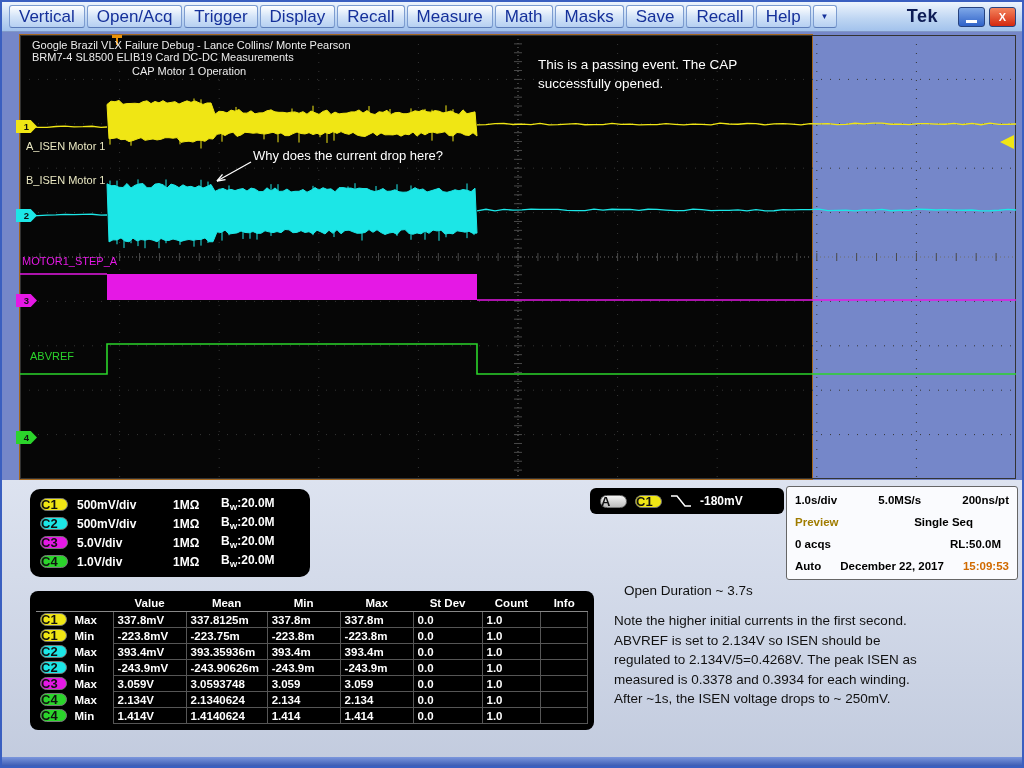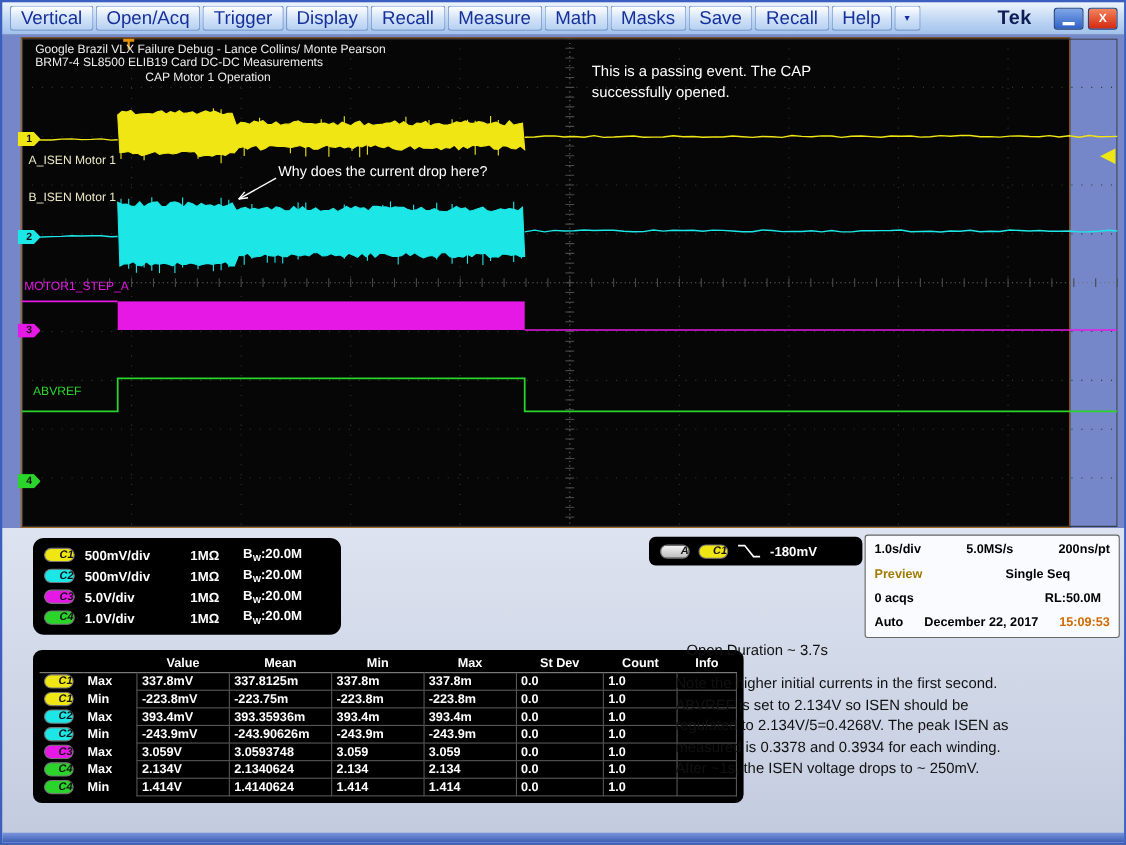--- a/index.html
+++ b/index.html
@@ -17,21 +17,21 @@
     color:#15309a;font-size:17px;font-family:inherit;cursor:default;white-space:nowrap;}
   .menu-btn.dropdown{padding:0 7px;font-size:8px;}
   .logo{margin-left:auto;font-size:18px;font-weight:bold;color:#0d1c55;letter-spacing:.5px;padding-right:16px;}
   .win-btn{width:27px;height:20px;border-radius:3px;border:1px solid #27437f;margin-left:4px;
     font-size:11px;font-weight:bold;color:#fff;font-family:inherit;}
   .win-btn.min{background:linear-gradient(#7fa8e8,#2f62c8);}
   .minbar{display:block;width:11px;height:3px;background:#fff;margin:10px auto 0;}
   .win-btn.close{background:linear-gradient(#f4845c,#d42810);}
 
   
-  .plot{position:absolute;left:17px;top:32px;width:954px;height:446px;background:#060606;border:1px solid #a4671f;}
+  .plot{position:absolute;left:17px;top:32px;width:794px;height:446px;background:#060606;border:1px solid #a4671f;}
   .plot svg{position:absolute;left:0;top:0;}
   .ann{position:absolute;color:#ececec;}
   .t1{left:12px;top:4px;font-size:11px;}
   .t2{left:12px;top:16px;font-size:11px;}
   .t3{left:112px;top:30px;font-size:11px;}
   .passing{left:518px;top:20px;font-size:13.5px;color:#fff;white-space:pre-line;line-height:19px;}
   .question{left:233px;top:113px;font-size:13px;color:#fff;}
   .chlabel{position:absolute;font-size:11px;}
   .l1{left:6px;top:105px;color:#eae8c2;}
   .l2{left:6px;top:139px;color:#eae8c2;}
@@ -41,21 +41,21 @@
     clip-path:polygon(0 0,70% 0,100% 50%,70% 100%,0 100%);
     font-size:9.5px;font-weight:bold;color:#111;text-align:center;line-height:13px;}
   .m1{top:85px;background:var(--ch1);}
   .m2{top:174px;background:var(--ch2);}
   .m3{top:259px;background:var(--ch3);}
   .m4{top:396px;background:var(--ch4);}
 
   
   .lower{position:absolute;left:0;top:478px;right:0;bottom:0;background:linear-gradient(#dde3f0,#c2cbde);}
   .badge{display:inline-block;min-width:27px;height:13px;line-height:12px;border-radius:7px;
-    font-size:10px;font-weight:bold;color:#101010;text-align:right;border:1px solid #777;font-style:italic;}
+    font-size:13px;font-weight:bold;color:#101010;text-align:left;border:1px solid #777;}
   .badge.c1{background:var(--ch1);} .badge.c2{background:var(--ch2);}
   .badge.c3{background:var(--ch3);} .badge.c4{background:var(--ch4);}
   .badge.gray{background:linear-gradient(#f4f4f4,#bdbdbd);}
 
   .cs-box{position:absolute;left:28px;top:9px;width:280px;height:88px;background:#000;border-radius:10px;padding:6px 10px;}
   .cs-row{display:flex;align-items:center;height:19px;color:#fff;font-size:12px;font-weight:bold;}
   .cs-row .badge{width:28px;}
   .cs-scale{margin-left:9px;width:96px;}
   .cs-imp{width:48px;}
   .cs-bw sub{font-size:8px;}
@@ -66,21 +66,21 @@
 
   .horiz-box{position:absolute;left:784px;top:6px;width:232px;height:94px;background:#fafbfe;
     border:1px solid #666;border-radius:3px;padding:3px 8px;display:flex;flex-direction:column;justify-content:space-between;}
   .hrow{display:flex;align-items:center;font-size:11.5px;font-weight:bold;color:#000;height:20px;}
   .hrow.r1,.hrow.r4{justify-content:space-between;}
   .seq{margin-left:auto;margin-right:36px;}
   .rl{margin-left:auto;margin-right:8px;}
   .preview{color:var(--preview-amber);}
   .time{color:var(--time-orange);}
 
-  .meas-box{position:absolute;left:28px;top:111px;width:646px;background:#000;border-radius:8px;padding:3px 6px 6px;}
+  .meas-box{position:absolute;left:28px;top:111px;width:564px;background:#000;border-radius:8px;padding:3px 6px 6px;}
   table.meas{border-collapse:collapse;width:100%;table-layout:fixed;}
   .meas th{color:#fff;font-size:11.5px;font-weight:bold;padding:3px 0 2px;border-bottom:1px solid #888;}
   .meas td{color:#fff;font-size:11.5px;padding:1px 4px;border:1px solid #565656;height:16px;overflow:hidden;white-space:nowrap;}
   .meas td.bcell,.meas td.stat{border:none;}
   .meas td.stat{font-weight:bold;}
   .meas td.val{font-weight:bold;}
 
   .note-duration{position:absolute;left:622px;top:103px;font-size:13.5px;color:#111;}
   .note-body{position:absolute;left:612px;top:131px;width:404px;font-size:13.5px;color:#111;line-height:19.5px;white-space:pre-line;}
 

